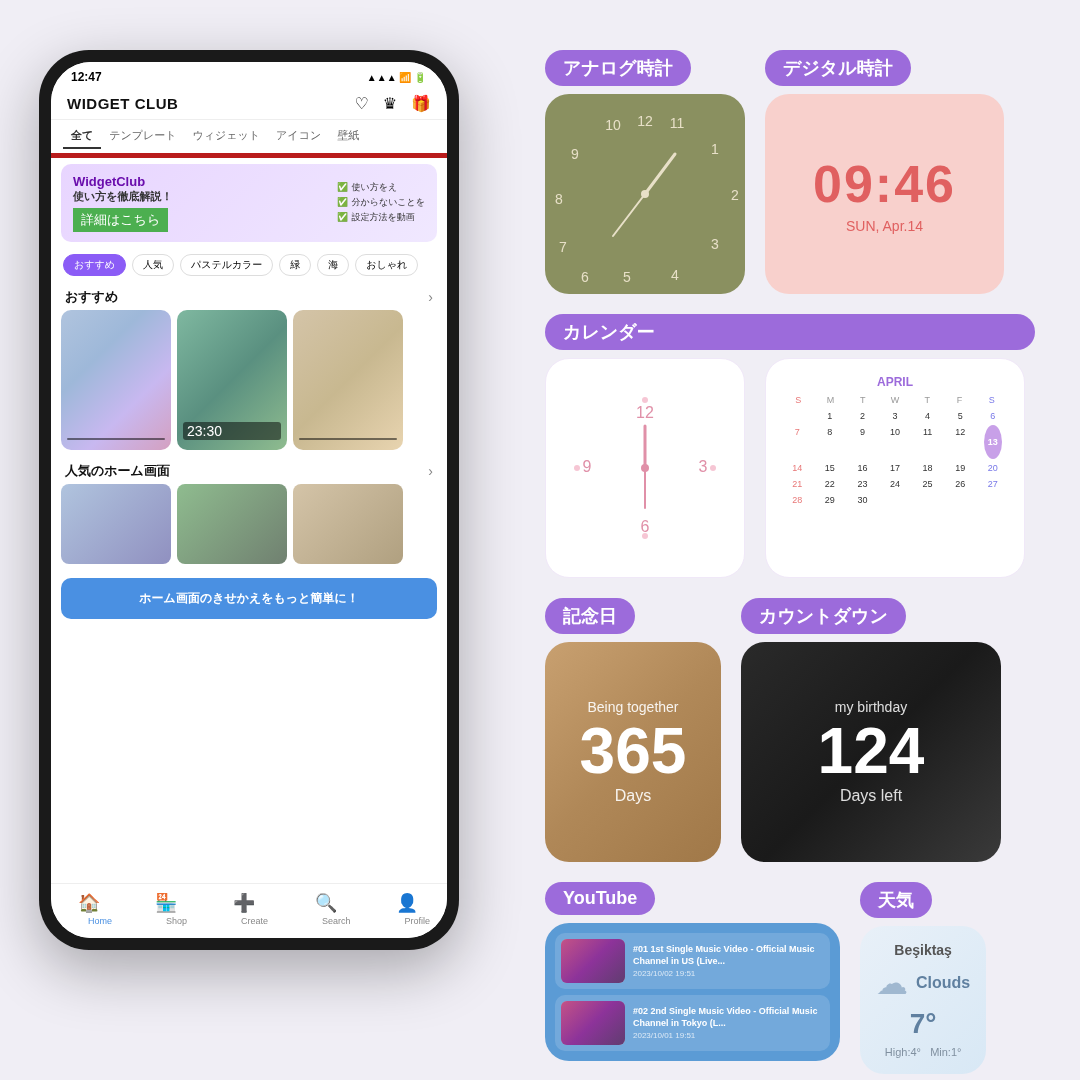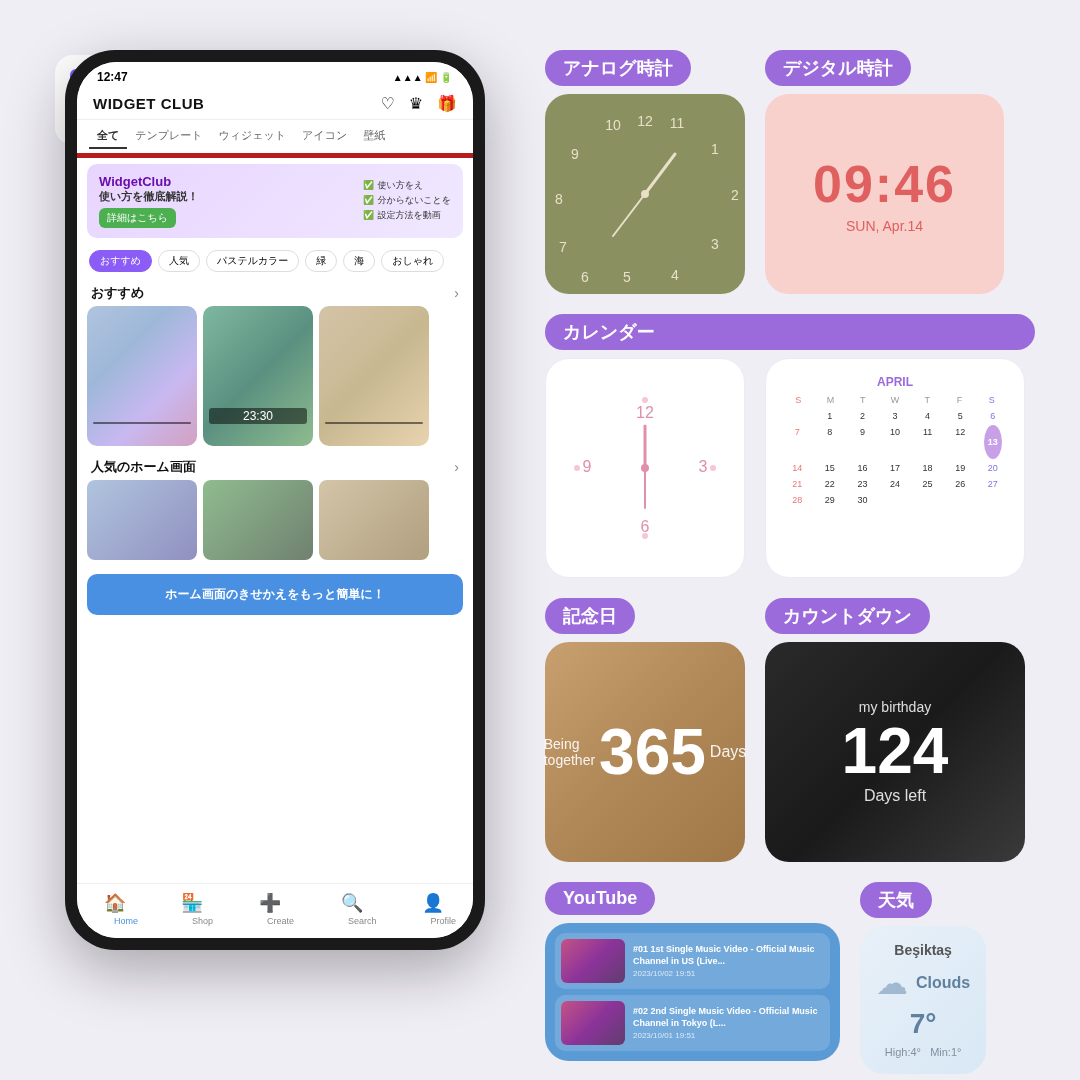--- a/index.html
+++ b/index.html
@@ -85,21 +85,21 @@
       font-weight: 700;
       padding: 12px 36px;
       border-radius: 50px;
       letter-spacing: -0.5px;
     }
 
     
     .phone-container {
       position: absolute;
       top: 50px;
-      left: 65px;
+      left: 39px;
       width: 420px;
       height: 960px;
     }
     .phone-frame {
       width: 420px;
       height: 900px;
       background: #1a1a1a;
       border-radius: 50px;
       padding: 12px;
       box-shadow: 0 20px 60px rgba(0,0,0,0.3);
@@ -175,23 +175,23 @@
       display: flex;
       gap: 10px;
       align-items: center;
     }
     .promo-left { flex: 1; }
     .promo-brand { font-size: 13px; font-weight: 800; color: #6a0dad; }
     .promo-text { font-size: 11px; font-weight: 700; color: #333; }
     .promo-btn {
       background: #4caf50;
       color: white;
-      font-size: 10px;
+      font-size: 13px;
       padding: 3px 8px;
-      border-radius: 6px;
+      border-radius: 0;
       margin-top: 4px;
       display: inline-block;
     }
     .promo-right { font-size: 9px; color: #333; }
     .promo-right p { margin-bottom: 2px; }
     .section-header {
       display: flex;
       justify-content: space-between;
       align-items: center;
       padding: 6px 14px 4px;
@@ -218,26 +218,25 @@
       width: 100%;
       height: 100%;
       display: flex;
       flex-direction: column;
       justify-content: flex-end;
       padding: 6px;
     }
     .thumb-time {
       background: rgba(0,0,0,0.5);
       color: white;
-      font-size: 12px;
+      font-size: 14px;
       padding: 1px 4px;
       border-radius: 3px;
       display: inline-block;
-      margin-bottom: 16px;
-      text-align: center;
+      margin-bottom: 4px;
     }
     .section-header2 {
       display: flex;
       justify-content: space-between;
       align-items: center;
       padding: 4px 14px 4px;
     }
     .popular-section-title { font-size: 13px; font-weight: 700; color: #111; }
     .popular-thumbnails {
       display: flex;
@@ -400,26 +399,26 @@
     .cal-day.sun { color: #e87878; }
     .cal-day.sat { color: #7878e8; }
     .cal-day.empty { }
 
     
     .widgets-row3 {
       display: flex;
       gap: 20px;
     }
     .anniversary-widget {
-      width: 200px;
+      width: 176px;
       height: 220px;
       background: linear-gradient(135deg, #c8a070, #b08858, #a07848);
       border-radius: 24px;
       display: flex;
-      flex-direction: row;
+      flex-direction: column;
       align-items: center;
       justify-content: center;
       gap: 4px;
     }
     .anniv-subtitle { font-size: 14px; color: rgba(255,255,255,0.9); font-weight: 500; }
     .anniv-number { font-size: 64px; font-weight: 800; color: white; line-height: 1; }
     .anniv-unit { font-size: 16px; color: rgba(255,255,255,0.9); }
     .countdown-widget {
       width: 260px;
       height: 220px;

